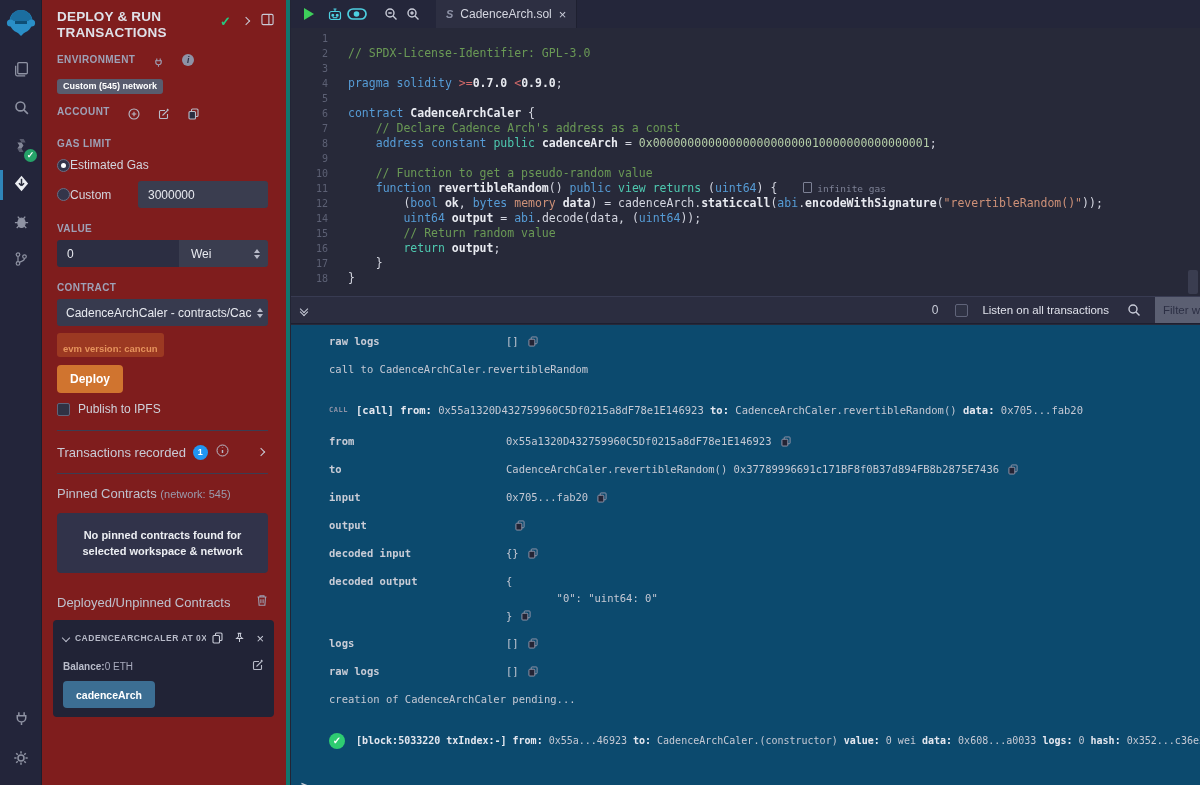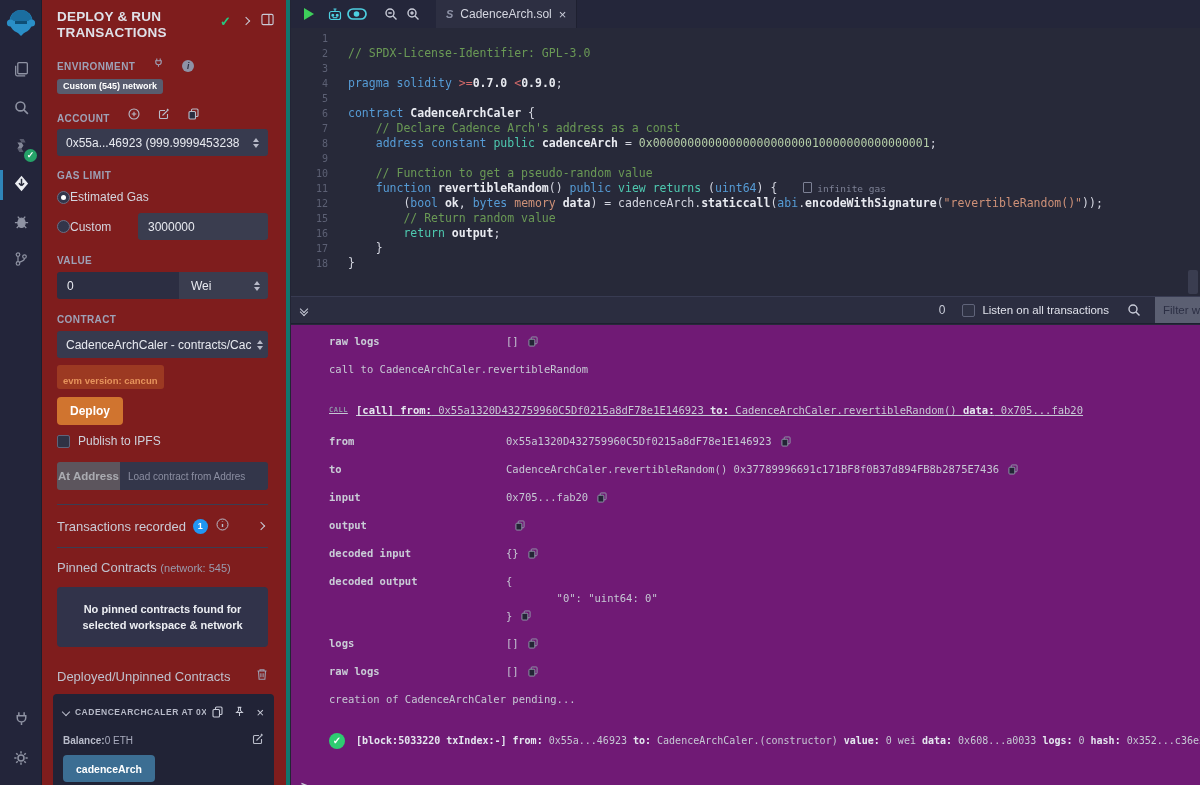--- a/index.html
+++ b/index.html
@@ -25,21 +25,21 @@
     border-right:4px solid #0f766e; z-index:4; overflow:hidden; }
   .p-head { position:relative; padding:9px 15px 0; height:42px; }
   .p-title { width:160px; font-size:13.5px; font-weight:bold; color:#dfe1e8; line-height:16px; letter-spacing:.2px; }
   .p-head-icons { position:absolute; right:12px; top:12px; display:flex; align-items:center; gap:12px; }
   .check-glyph { color:#27c87f; font-size:13px; font-weight:bold; }
   .chev { display:inline-block; width:6px; height:6px; border-right:1.6px solid #c9ccd8;
     border-bottom:1.6px solid #c9ccd8; }
   .chev-right { transform:rotate(-45deg); }
   .chev-down  { transform:rotate(45deg); }
   .p-body { padding:0 18px 0 15px; }
-  .lbl-row { display:flex; align-items:flex-end; gap:18px; margin-top:12px; }
+  .lbl-row { display:flex; align-items:flex-start; gap:18px; margin-top:12px; }
   .lbl { font-size:10px; font-weight:bold; letter-spacing:.4px; color:#9ea1b6; }
   .sel { margin-top:6px; background:#373a4e; border-radius:3px; height:27px; display:flex;
     align-items:center; padding:0 9px; color:#e8eaf0; font-size:12px; cursor:pointer;
     white-space:nowrap; overflow:hidden; }
   .stepper { margin-left:auto; display:flex; flex-direction:column; gap:2px; padding-left:6px; flex:none; }
   .arr-up { width:0; height:0; border-left:3.5px solid transparent; border-right:3.5px solid transparent;
     border-bottom:4px solid #b8bac8; }
   .arr-dn { width:0; height:0; border-left:3.5px solid transparent; border-right:3.5px solid transparent;
     border-top:4px solid #b8bac8; }
   .pill { display:inline-block; margin-top:7px; background:#595c6e; color:#fff; font-size:9px;
@@ -121,37 +121,37 @@
 
   
   .term-head { position:absolute; top:296px; left:0; right:0; height:28px; background:#2b2d40;
     border-top:1px solid #383b52; border-bottom:1px solid #1d1f30; display:flex; align-items:center;
     overflow:hidden; }
   .dbl-chev { margin-left:10px; display:flex; flex-direction:column; gap:0; cursor:pointer; }
   .dbl-chev .chev { border-color:#c9ccd8; }
   .dbl-chev .chev:last-child { margin-top:-3px; }
   .th-right { margin-left:auto; display:flex; align-items:center; }
   .th-count { color:#c9ccd8; font-size:12px; margin-right:17px; }
-  .th-label { color:#dfe1ea; font-size:11.5px; margin-left:7px; }
+  .th-label { color:#dfe1ea; font-size:11.5px; margin-left:14px; }
   .th-search { margin-left:18px; cursor:pointer; display:flex; }
   .filter-input { margin-left:14px; margin-right:-85px; width:130px; height:28px; border:none;
     background:#5b5f72; color:#23263a; font-size:11.5px; padding:0 8px; }
   .filter-input::placeholder { color:#2c2f44; }
 
-  .terminal { position:absolute; top:325px; left:0; right:0; bottom:0; background:#701a75;
+  .terminal { position:absolute; top:325px; left:0; right:0; bottom:0; background:#0c4a6e;
     font-family:"DejaVu Sans Mono", monospace; font-size:10.5px; color:#c6c9d4;
     padding:8px 0 0 38px; overflow:hidden; }
   .trow { display:flex; align-items:flex-start; margin-bottom:11px; line-height:17px; }
   .tkey { width:177px; flex:none; font-weight:bold; color:#c9ccd6; }
   .tval { white-space:pre; margin-right:9px; }
   .tval-ml .tml-line { height:17px; line-height:17px; white-space:pre; }
   .copy-ic { display:inline-flex; color:#8e92a6; cursor:pointer; vertical-align:-1px; margin-top:3px; }
   .tml-line .copy-ic { margin-left:9px; }
   .ttext { margin:2px 0 24px; }
-  .tcall { margin-bottom:14px;text-decoration:underline; }
+  .tcall { margin-bottom:14px; }
   .tbadge { width:27px; flex:none; font-size:7px; font-weight:bold; letter-spacing:.5px;
     text-transform:uppercase; color:#8e92a6; line-height:17px; }
   .tparts { white-space:pre; }
   .tb { font-weight:bold; color:#e4e7ef; }
   .tn { color:#c6c9d4; }
   .tblock { margin:0 0 30px; align-items:center; font-size:10px; }
   .tcheck { width:16px; height:16px; flex:none; border-radius:50%; background:#2ecc71; color:#fff;
     font-size:10px; line-height:16px; text-align:center; margin-right:11px;
     font-family:"Liberation Sans", sans-serif; font-weight:bold; }
   .prompt { margin-left:-28px; font-weight:bold; color:#cdd0da; font-size:11px; }
@@ -280,27 +280,20 @@
           <path d="M4.5 7.5l6-6M9 1l1.5 1.5"></path>
         </svg>
       </span>
       <span>
         <svg viewBox="0 0 11 12" width="11" height="12" fill="none" stroke="#b9bcc9" stroke-width="1.1">
           <rect x="3.5" y="1" width="6.5" height="7.5" rx="1"></rect>
             <rect x="1" y="3.5" width="6.5" height="7.5" rx="1" fill="#2b2d40"></rect>
         </svg>
       </span>
     </div>
-    <div class="sel" style="margin-top:5px;">
-      <span>0x55a...46923 (999.9999453238</span>
-      <span class="stepper">
-          <span class="arr-up"></span>
-          <span class="arr-dn"></span>
-        </span>
-    </div>
 
     <div class="lbl-row" style="margin-top:14px;">
       <span class="lbl">GAS LIMIT</span>
     </div>
     <div class="radio-row">
       <span class="radio sel-on"></span>
       <span>Estimated Gas</span>
     </div>
     <div class="radio-row">
       <span class="radio"></span>
@@ -333,24 +326,20 @@
         </span>
     </div>
     <span class="evm-badge">evm version: cancun</span>
 
     <button class="deploy-btn">Deploy</button>
     <div class="cb-row">
       <span class="cb"></span>
       <span>Publish to IPFS</span>
     </div>
 
-    <div class="ataddr-row">
-      <button class="ataddr-btn">At Address</button>
-      <input class="ataddr-input" placeholder="Load contract from Addres" style="">
-    </div>
 
     <div class="divider"></div>
     <div class="tx-row">
       <span>Transactions recorded</span>
       <span class="tx-badge">1</span>
       <span class="info-outline">
         <svg viewBox="0 0 13 13" width="13" height="13" fill="none" stroke="#b9bcc9" stroke-width="1">
           <circle cx="6.5" cy="6.5" r="5.5"></circle>
             <path d="M6.5 5.9v3.2M6.5 3.6v.3" stroke-width="1.4"></path>
         </svg>
@@ -495,20 +484,24 @@
       </div>
       <div class="code-line">
         <span class="gutter">11</span>
         <span class="code-text"><span class="tok-pl">    </span><span class="tok-kw">function </span><span class="tok-bo">revertibleRandom</span><span class="tok-pl">() </span><span class="tok-kw">public </span><span class="tok-ty">view returns </span><span class="tok-pl">(</span><span class="tok-kw">uint64</span><span class="tok-pl">) {</span><span class="tok-gas">infinite gas</span></span>
       </div>
       <div class="code-line">
         <span class="gutter">12</span>
         <span class="code-text"><span class="tok-pl">        (</span><span class="tok-kw">bool </span><span class="tok-bo">ok</span><span class="tok-pl">, </span><span class="tok-kw">bytes </span><span class="tok-st">memory </span><span class="tok-bo">data</span><span class="tok-pl">) = cadenceArch.</span><span class="tok-bo">staticcall</span><span class="tok-pl">(</span><span class="tok-kw">abi</span><span class="tok-pl">.</span><span class="tok-bo">encodeWithSignature</span><span class="tok-pl">(</span><span class="tok-st">"revertibleRandom()"</span><span class="tok-pl">));</span></span>
       </div>
       <div class="code-line">
+        <span class="gutter">14</span>
+        <span class="code-text"><span class="tok-pl">        </span><span class="tok-kw">uint64 </span><span class="tok-bo">output </span><span class="tok-pl">= </span><span class="tok-kw">abi</span><span class="tok-pl">.decode(data, (</span><span class="tok-kw">uint64</span><span class="tok-pl">));</span></span>
+      </div>
+      <div class="code-line">
         <span class="gutter">15</span>
         <span class="code-text"><span class="tok-cm">        // Return random value</span></span>
       </div>
       <div class="code-line">
         <span class="gutter">16</span>
         <span class="code-text"><span class="tok-pl">        </span><span class="tok-ty">return </span><span class="tok-bo">output</span><span class="tok-pl">;</span></span>
       </div>
       <div class="code-line">
         <span class="gutter">17</span>
         <span class="code-text"><span class="tok-pl">    }</span></span>

